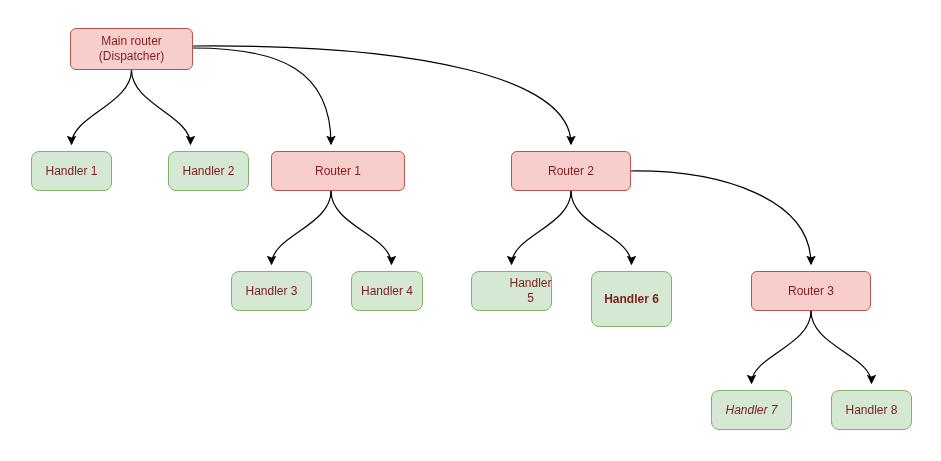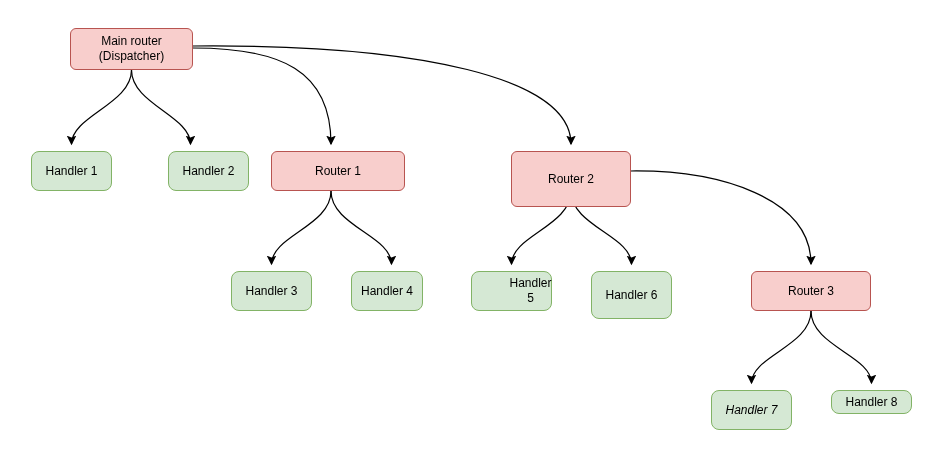--- a/index.html
+++ b/index.html
@@ -25,21 +25,21 @@
   }
   .node {
     position: absolute;
     box-sizing: border-box;
     display: flex;
     align-items: center;
     justify-content: center;
     text-align: center;
     font-size: 12px;
     line-height: 15px;
-    color: #000000;
+    color: #7f1d1d;
     border-width: 1px;
     border-style: solid;
     white-space: pre-line;
     z-index: 2;
   }
   .node.router {
     background: #f8cecc;
     border-color: #b85450;
     border-radius: 6px;
   }
@@ -72,22 +72,22 @@
         <path d="M 811 311 C 811 346 751.5 356 751.5 383" fill="none" stroke="#000000" stroke-width="1.2" marker-end="url(#arrowhead)"></path>
         <path d="M 811 311 C 811 346 871.5 356 871.5 383" fill="none" stroke="#000000" stroke-width="1.2" marker-end="url(#arrowhead)"></path>
       </g>
   </svg>
   <div id="nodes-group">
       <div class="node router" style="left: 70px; top: 28px; width: 123px; height: 42px;"><span>Main router
 (Dispatcher)</span></div>
       <div class="node handler" style="left: 31px; top: 151px; width: 81px; height: 40px;"><span>Handler 1</span></div>
       <div class="node handler" style="left: 150px; top: 151px; width: 81px; height: 40px; margin-left: 18px;"><span>Handler 2</span></div>
       <div class="node router" style="left: 271px; top: 151px; width: 134px; height: 40px;"><span>Router 1</span></div>
-      <div class="node router" style="left: 511px; top: 151px; width: 120px; height: 56px;"><span>Router 2</span></div>
+      <div class="node router" style="left: 511px; top: 151px; width: 120px; height: 40px;"><span>Router 2</span></div>
       <div class="node handler" style="left: 231px; top: 271px; width: 81px; height: 40px;"><span>Handler 3</span></div>
       <div class="node handler" style="left: 351px; top: 271px; width: 72px; height: 40px;"><span>Handler 4</span></div>
       <div class="node handler" style="left: 471px; top: 271px; width: 81px; height: 40px; padding-left: 38px;"><span>Handler 5</span></div>
-      <div class="node handler" style="left: 591px; top: 271px; width: 81px; height: 48px;"><span>Handler 6</span></div>
+      <div class="node handler" style="left: 591px; top: 271px; width: 81px; height: 56px; font-weight: bold;"><span>Handler 6</span></div>
       <div class="node router" style="left: 751px; top: 271px; width: 120px; height: 40px;"><span>Router 3</span></div>
       <div class="node handler" style="left: 711px; top: 390px; width: 81px; height: 40px; font-style: italic;"><span>Handler 7</span></div>
-      <div class="node handler" style="left: 831px; top: 390px; width: 81px; height: 24px;"><span>Handler 8</span></div>
+      <div class="node handler" style="left: 831px; top: 390px; width: 81px; height: 40px;"><span>Handler 8</span></div>
     </div>
 </div>
 
 </body></html>

